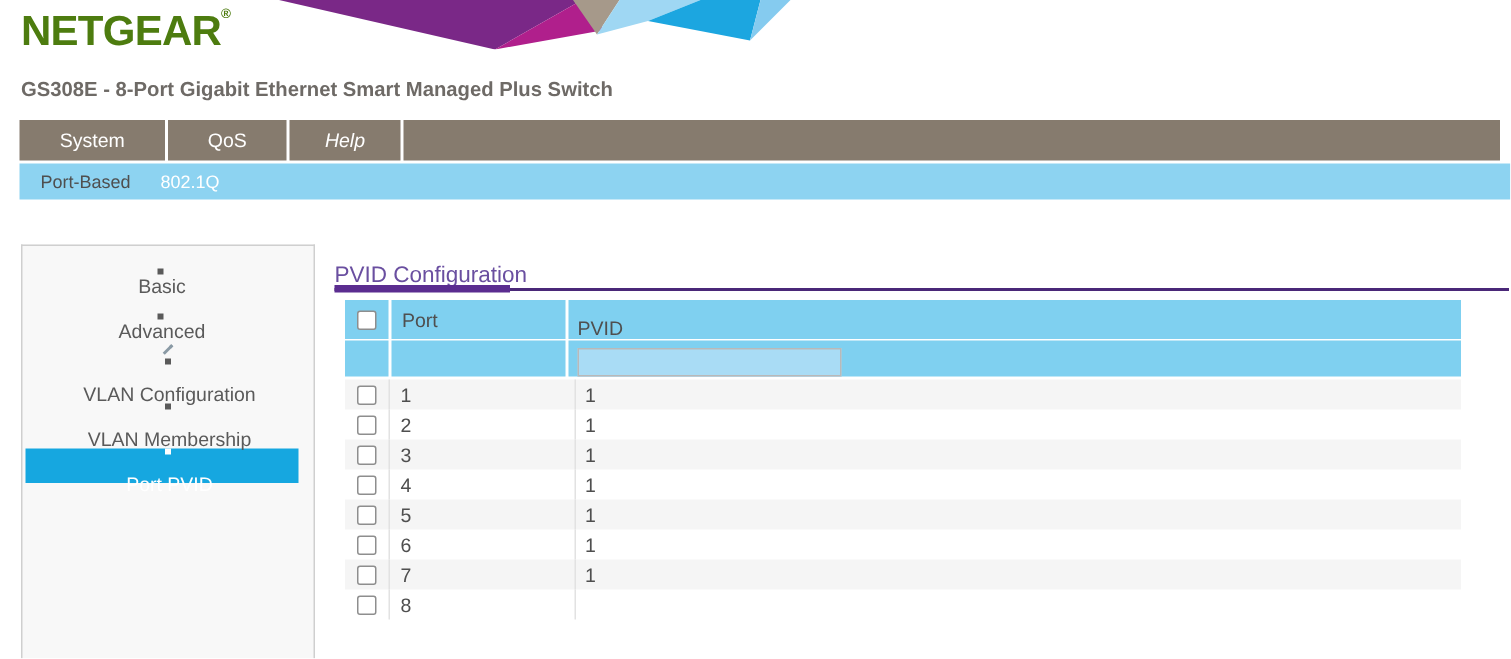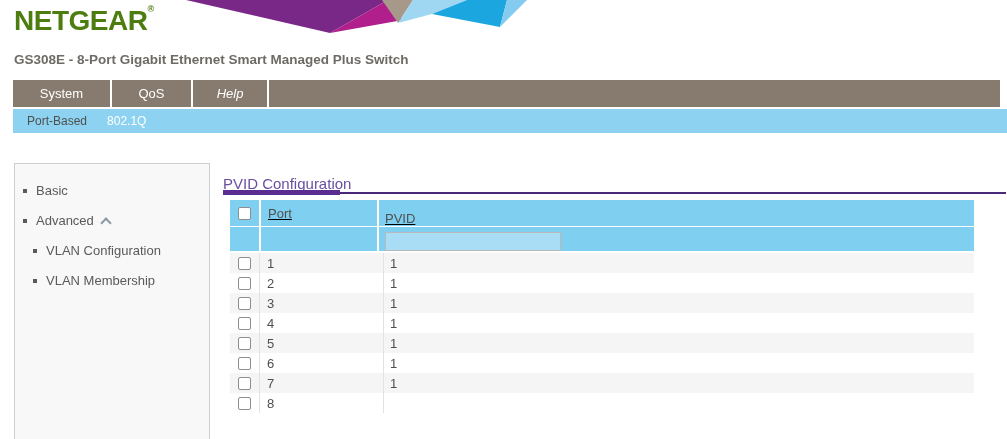--- a/index.html
+++ b/index.html
@@ -24,38 +24,38 @@
   
   .sub-nav{position:absolute;left:13px;top:109px;width:994px;height:24px;background:#8DD3F1;
            display:flex;align-items:center;padding-left:14px;box-sizing:border-box;font-size:12px;}
   .sub-nav .subitem{margin-right:20px;color:#4F4F4F;cursor:pointer;}
   .sub-nav .subitem.active{color:#fff;}
 
   
   .sidebar{position:absolute;left:14px;top:163px;width:196px;height:276px;background:#F8F8F8;
            border:1px solid #CFCFCF;border-bottom:none;box-sizing:border-box;padding-top:8px;}
   .side-item{display:flex;align-items:center;height:23px;margin:7px 10px 0 2px;
-             font-size:13px;color:#5A5A5A;cursor:pointer;}
+             font-size:13px;color:#5A5A5A;cursor:pointer;flex-direction:column;}
   .side-item .bullet{width:4px;height:4px;background:#5A5A5A;margin:0 9px 0 6px;flex:none;}
-  .side-item.child{padding-left:10px;}
+  .side-item.child{padding-left:10px;gap:12px;}
   .side-item.selected{background:#16A7E0;color:#fff;}
   .side-item.selected .bullet{background:#fff;}
   .caret-up{width:6px;height:6px;border-top:2px solid #8a9aa5;border-right:2px solid #8a9aa5;
             transform:rotate(-45deg);margin-left:8px;margin-top:4px;}
 
   
   .content-title{position:absolute;left:223px;top:175px;font-size:15px;color:#6A4FA0;}
   .title-rule-thin{position:absolute;left:223px;top:192px;width:783px;height:2px;background:#4A2878;}
   .title-rule-thick{position:absolute;left:223px;top:190px;width:117px;height:5px;background:#5B2D90;}
 
   .pvid-table{position:absolute;left:230px;top:200px;width:744px;font-size:13px;}
   .thead,.tfilter{display:flex;}
   .thead .cell,.tfilter .cell{background:#7FD0F0;margin-right:2px;box-sizing:border-box;}
   .thead .cell:last-child,.tfilter .cell:last-child{margin-right:0;align-items:flex-end;}
-  .thead{height:26px;text-decoration:underline;}
+  .thead{height:26px;}
   .tfilter{height:24px;margin-top:1px;}
   .cell-check{width:29px;display:flex;align-items:center;justify-content:center;flex:none;}
   .cell-port{width:116px;flex:none;padding-left:7px;display:flex;align-items:center;color:#4F4F4F;}
   .cell-pvid{flex:1;padding-left:6px;display:flex;align-items:center;color:#4F4F4F;}
   .filter-input{width:176px;height:19px;background:#A9DCF5;border:1px solid #B9B9B9;
                 box-sizing:border-box;font-family:"Liberation Sans",sans-serif;font-size:13px;
                 color:#333;padding:0 4px;outline:none;}
   .tbody{margin-top:2px;}
   .trow{display:flex;height:20px;color:#555;}
   .trow.alt{background:#F5F5F5;}
@@ -104,20 +104,24 @@
       <span class="caret-up"></span>
     </div>
     <div class="side-item child">
       <span class="bullet"></span>
       <span>VLAN Configuration</span>
     </div>
     <div class="side-item child">
       <span class="bullet"></span>
       <span>VLAN Membership</span>
     </div>
+    <div class="side-item child selected">
+      <span class="bullet"></span>
+      <span>Port PVID</span>
+    </div>
   </div>
 
   <div class="content-title">PVID Configuration</div>
   <div class="title-rule-thin"></div>
   <div class="title-rule-thick"></div>
 
   <div class="pvid-table">
     <div class="thead">
       <div class="cell cell-check">
         <input type="checkbox" class="cbox" style="">

